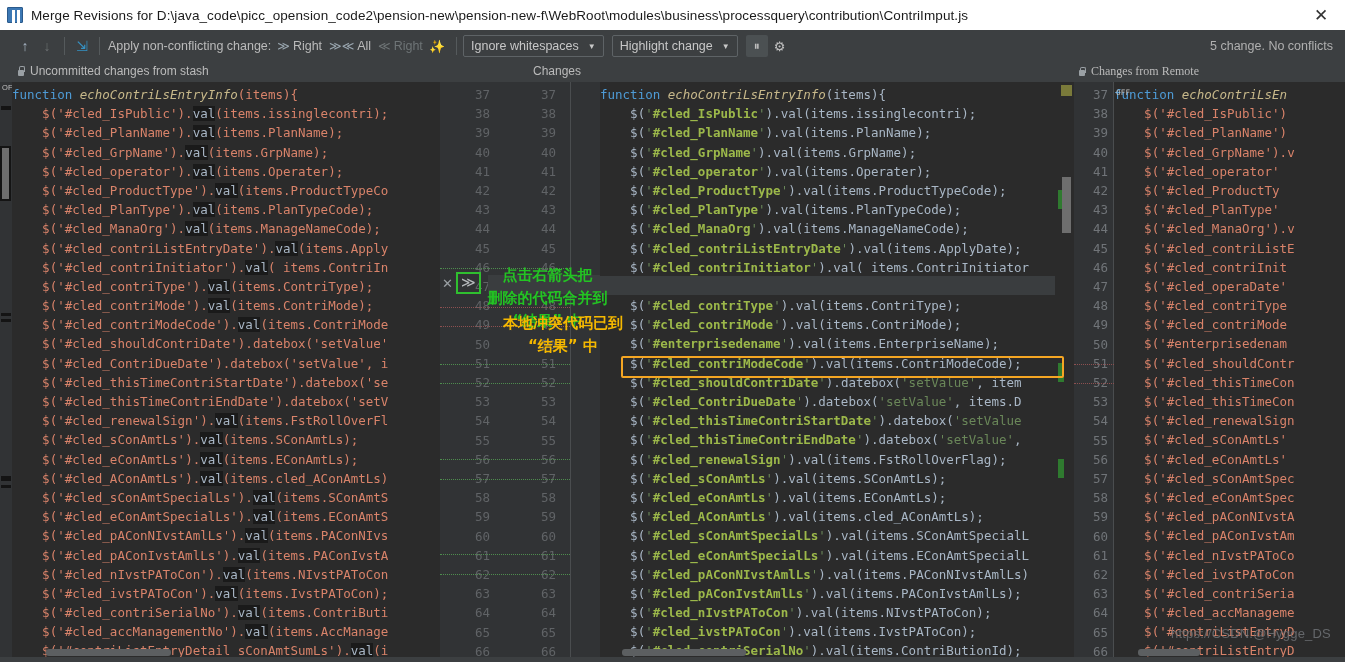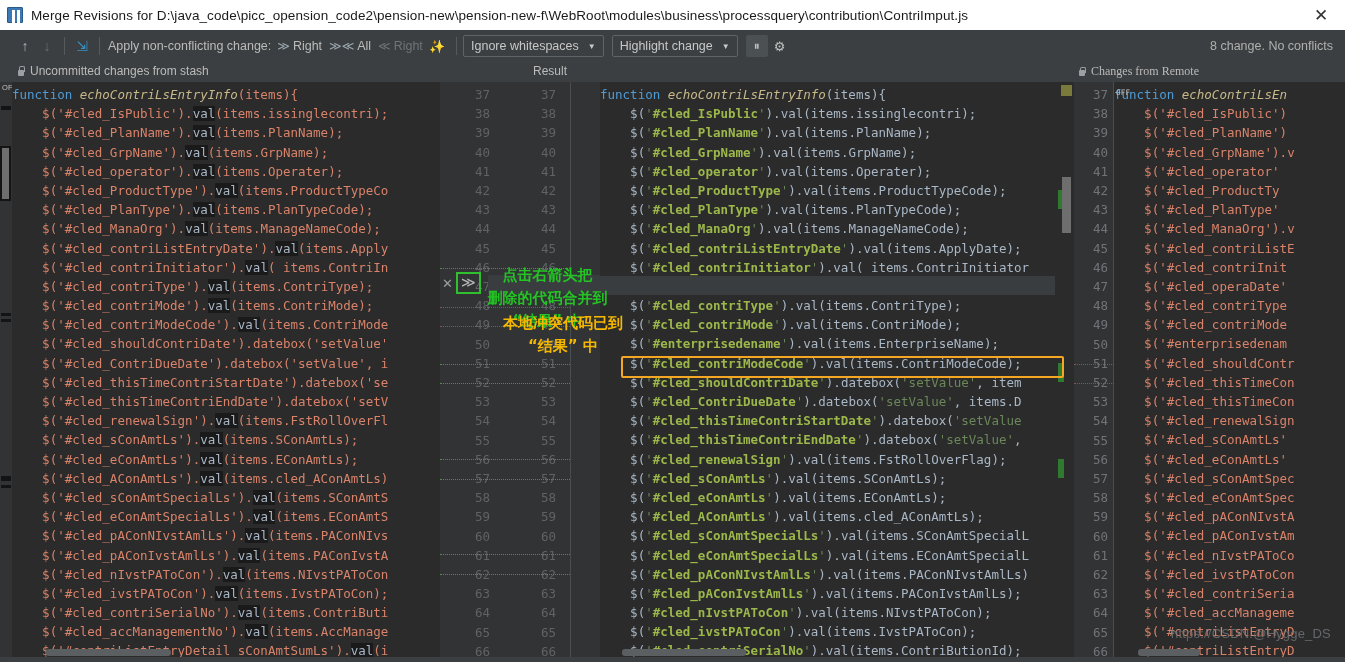--- a/index.html
+++ b/index.html
@@ -248,30 +248,30 @@
     <span>Ignore whitespaces</span>
     <span class="arrow">▼</span>
   </div>
   <div class="combo">
     <span>Highlight change</span>
     <span class="arrow">▼</span>
   </div>
   <div class="tb-btn2">⏸</div>
   <div class="tb-gear">⚙</div>
 
-  <div class="tb-right">8 change. No conflicts</div>
+  <div class="tb-right">5 change. No conflicts</div>
 </div>
 
 <div class="captions">
   <div class="cap cap-left">
     <span class="lock"></span>
     <span>Uncommitted changes from stash</span>
   </div>
   <div class="cap cap-mid">
-    <span>Result</span>
+    <span>Changes</span>
   </div>
   <div class="cap cap-right">
     <span class="lock"></span>
     <span class="cap-remote">Changes from Remote</span>
   </div>
 </div>
 
 <div class="merge">
 
   <div class="edge-strip">

